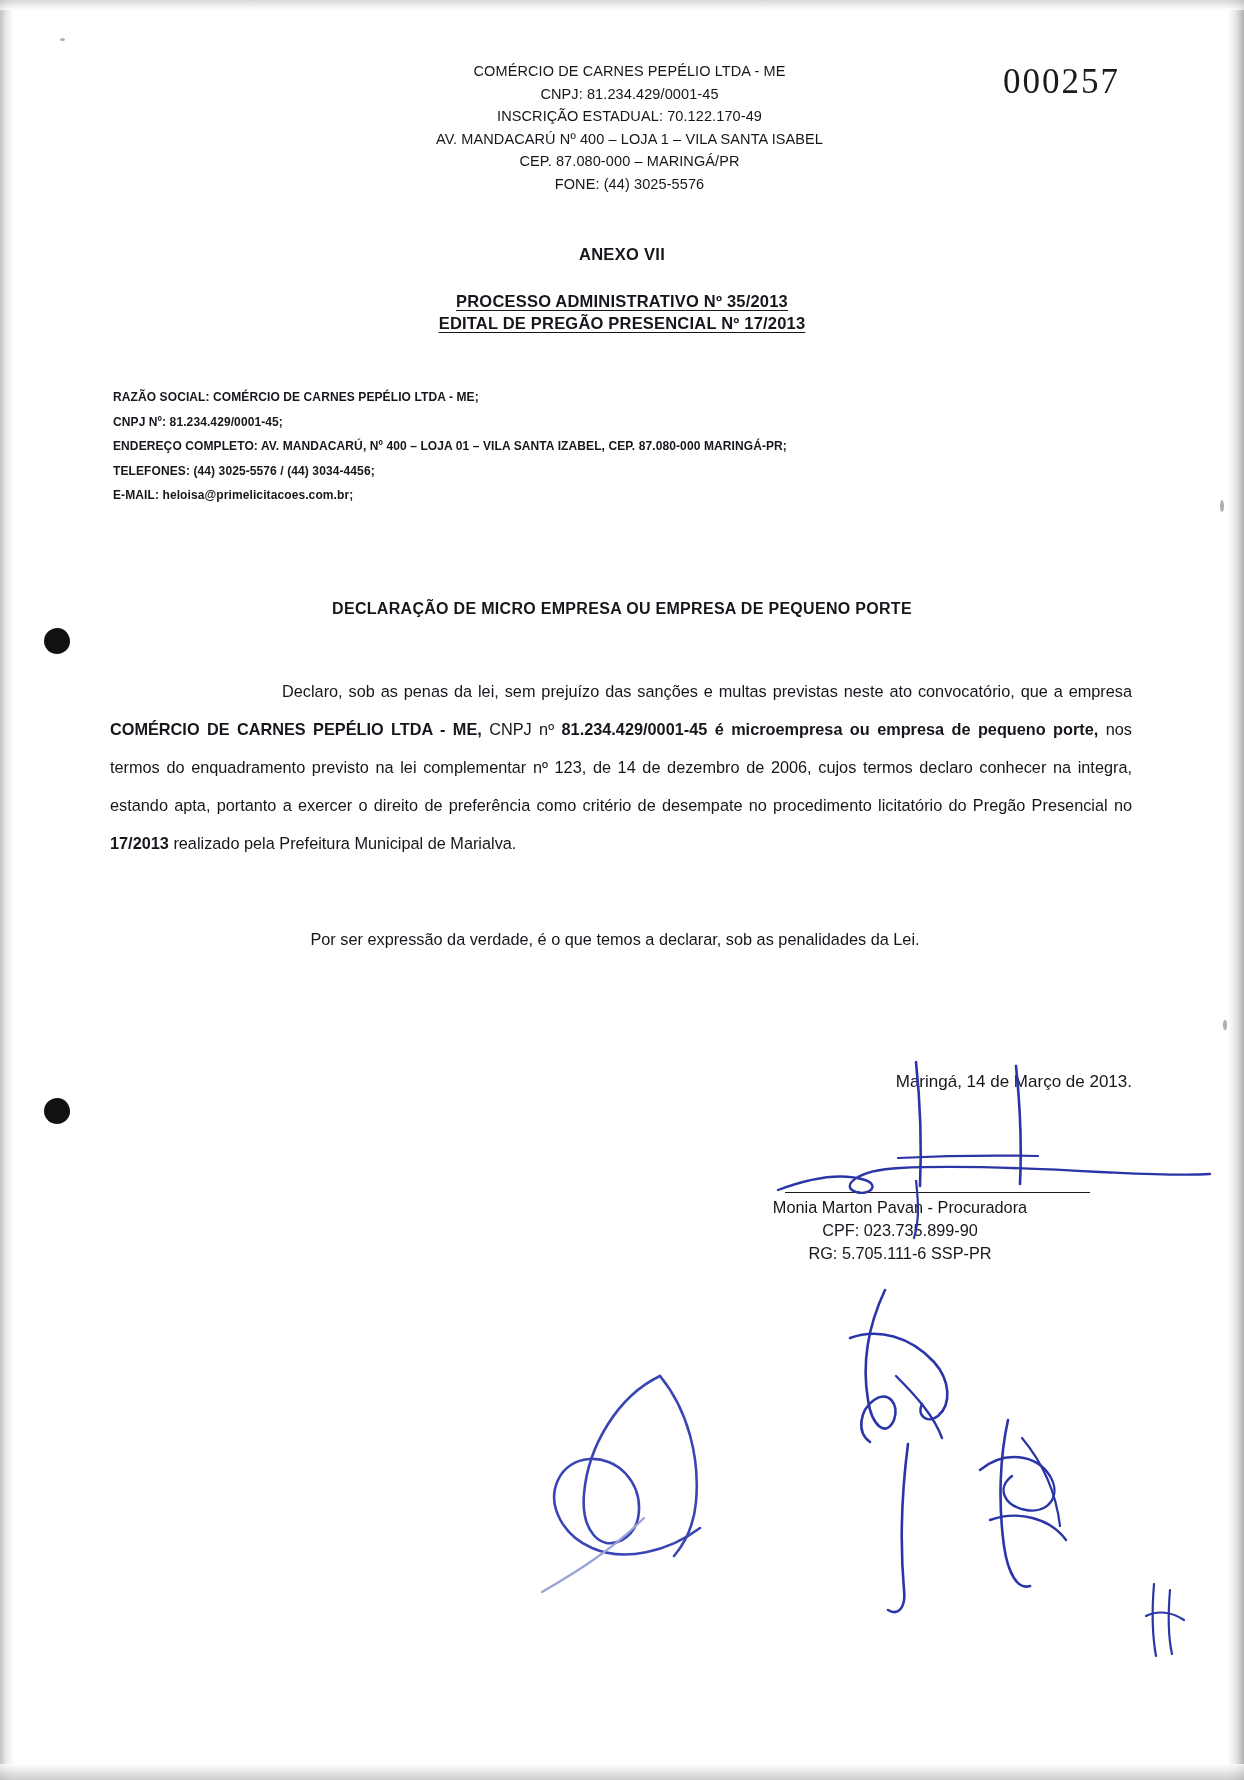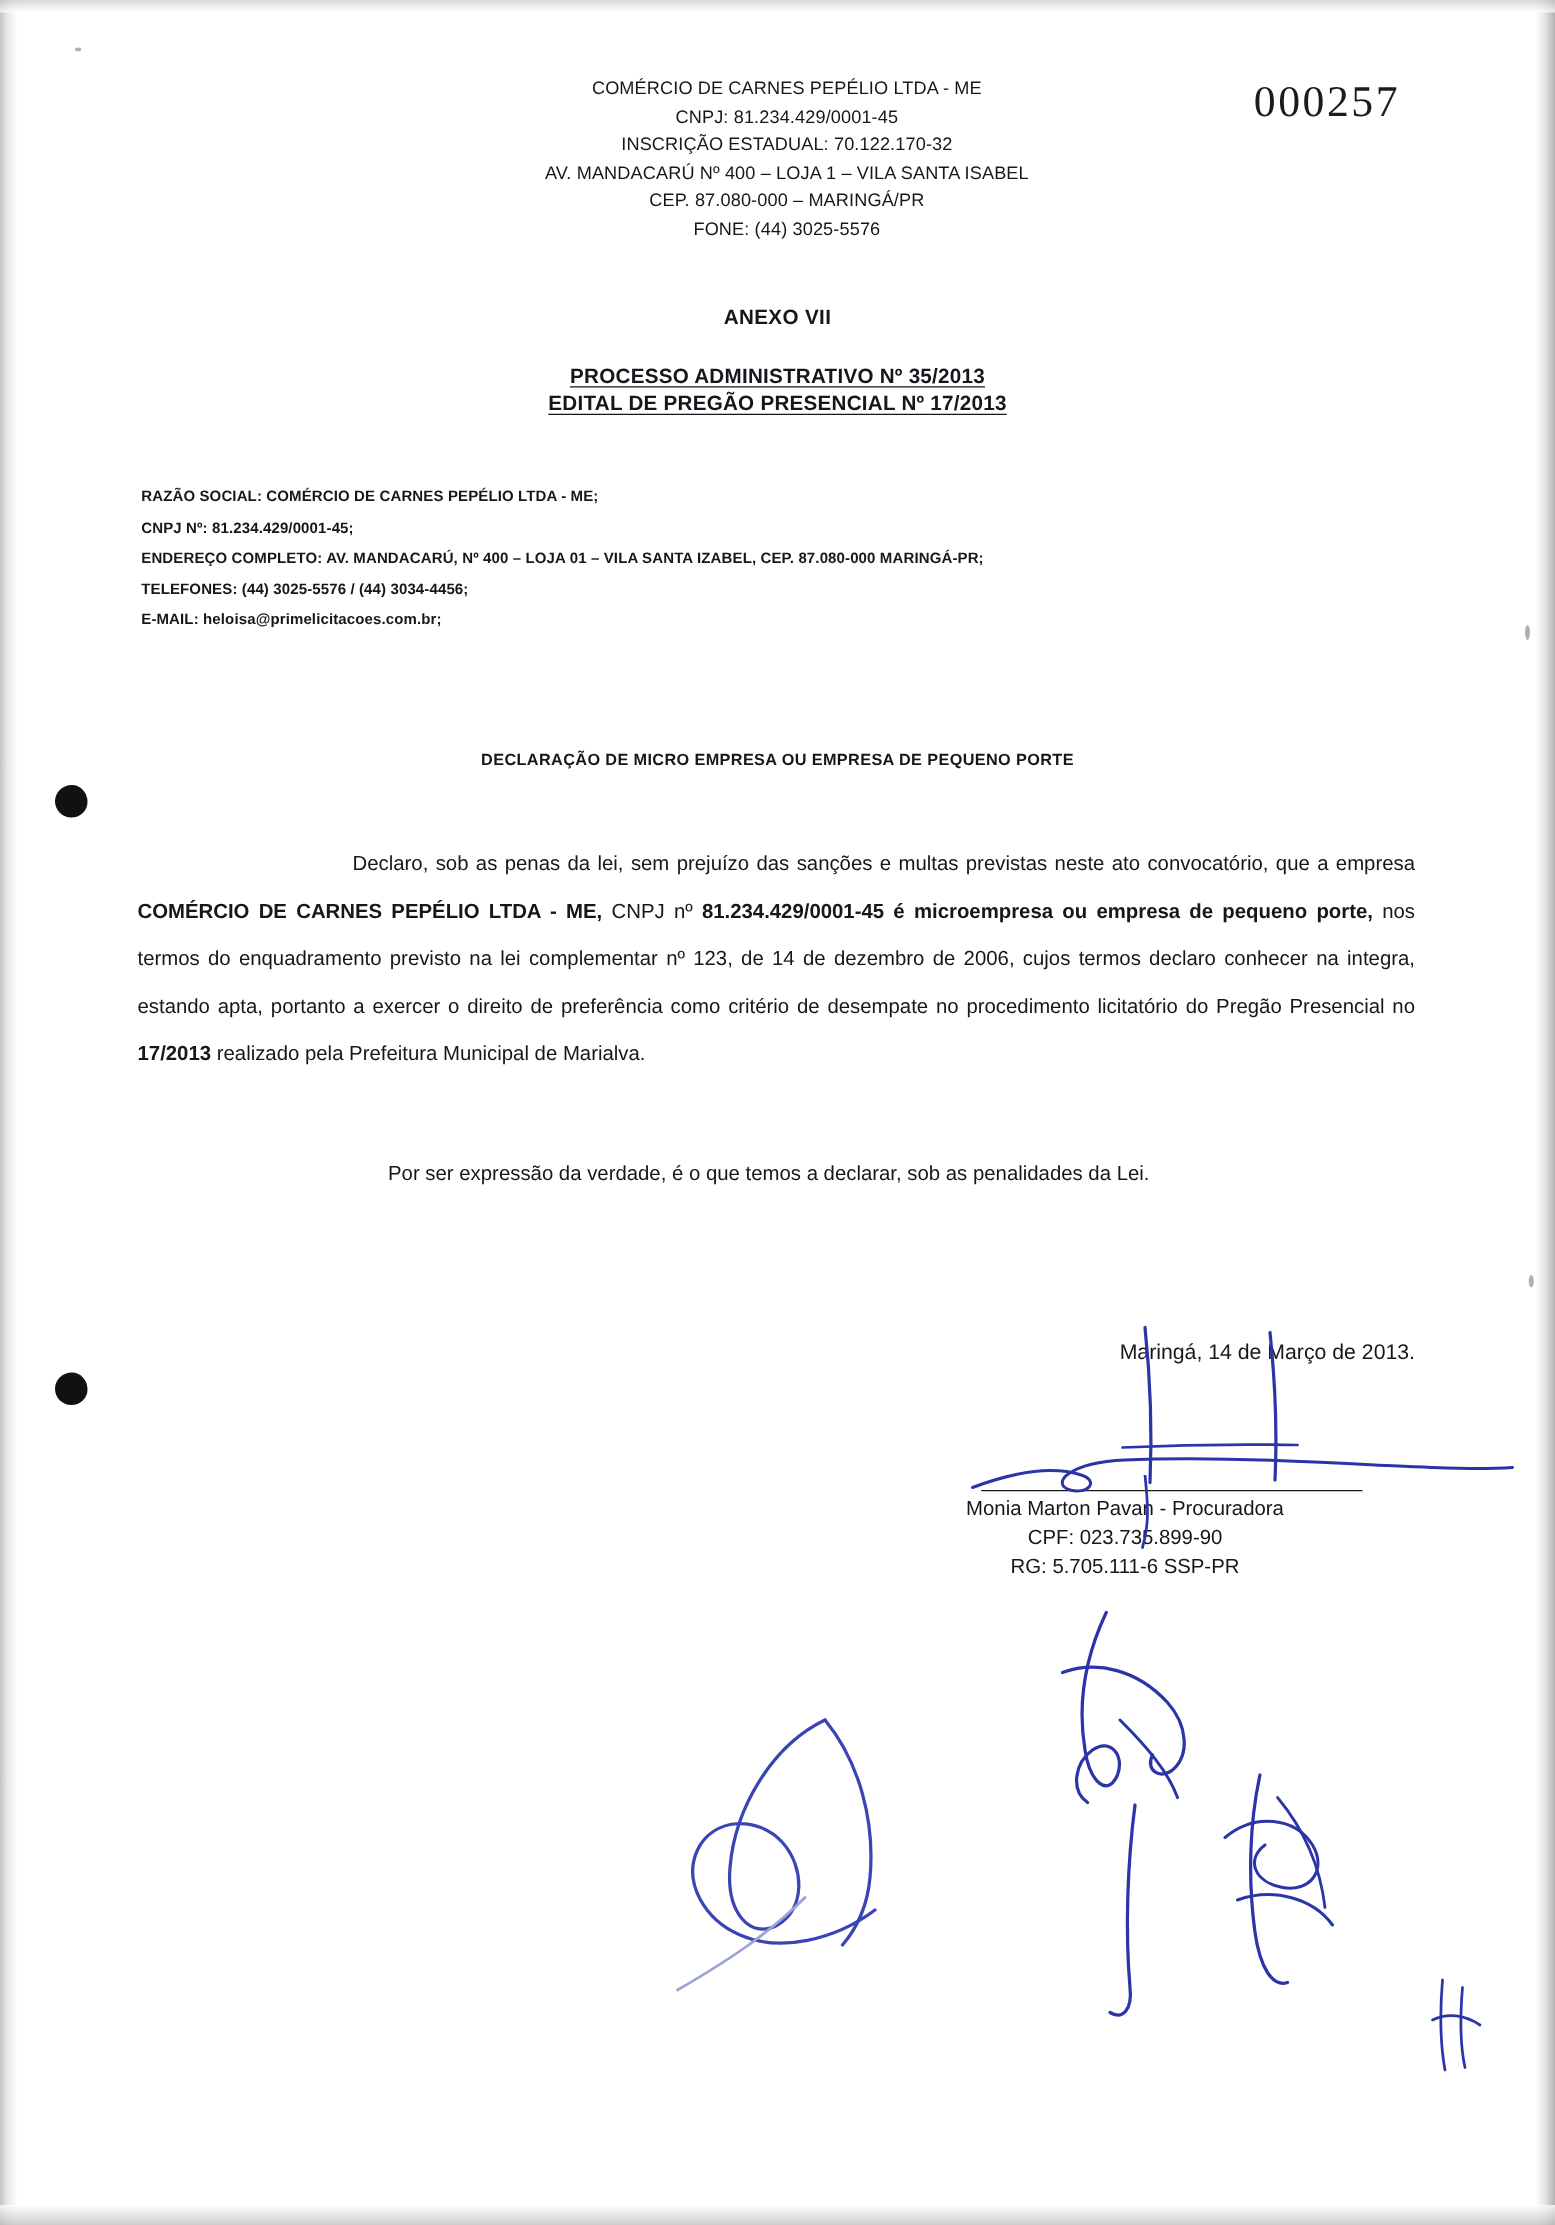--- a/index.html
+++ b/index.html
@@ -125,21 +125,21 @@
     line-height: 24.5px;
     letter-spacing: .1px;
   }
 
   .declaration-heading {
     position: absolute;
     left: 0; right: 0;
     top: 600px;
     text-align: center;
     font-weight: bold;
-    font-size: 13px;
+    font-size: 16px;
     letter-spacing: .3px;
   }
 
   .body-text {
     position: absolute;
     left: 110px;
     right: 112px;
     top: 672px;
     font-size: 16.3px;
     line-height: 38px;
@@ -204,21 +204,21 @@
   <div class="speck" style="left:1223px;top:1020px;width:4px;height:10px;"></div>
 
   <div class="punch one"></div>
   <div class="punch two"></div>
 
   <div class="stamp-number">000257</div>
 
   <div class="header-block">
     <div>COMÉRCIO DE CARNES PEPÉLIO LTDA - ME</div>
     <div>CNPJ: 81.234.429/0001-45</div>
-    <div>INSCRIÇÃO ESTADUAL: 70.122.170-32</div>
+    <div>INSCRIÇÃO ESTADUAL: 70.122.170-49</div>
     <div>AV. MANDACARÚ Nº 400 – LOJA 1 – VILA SANTA ISABEL</div>
     <div>CEP. 87.080-000 – MARINGÁ/PR</div>
     <div>FONE: (44) 3025-5576</div>
   </div>
 
   <div class="anexo-title">ANEXO VII</div>
 
   <div class="process-title">
     <span>PROCESSO ADMINISTRATIVO Nº 35/2013</span><br>
     <span>EDITAL DE PREGÃO PRESENCIAL Nº 17/2013</span>

